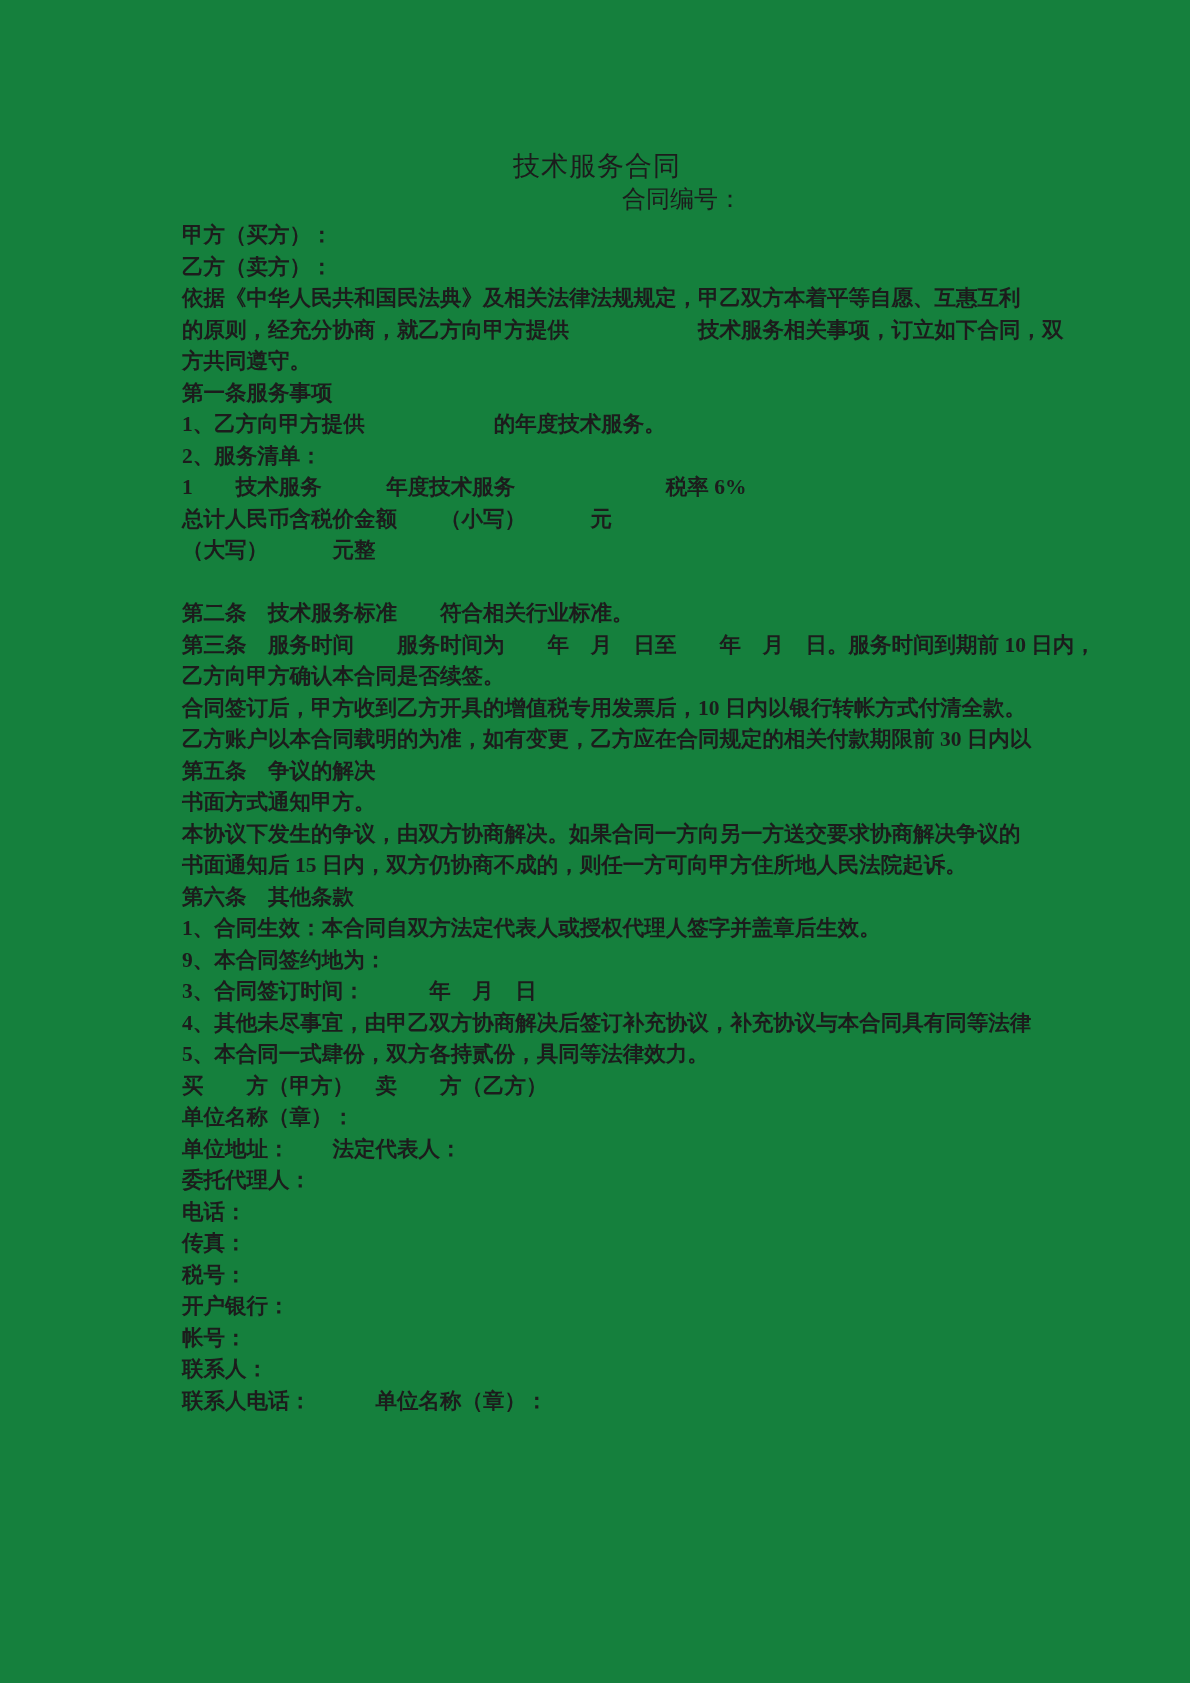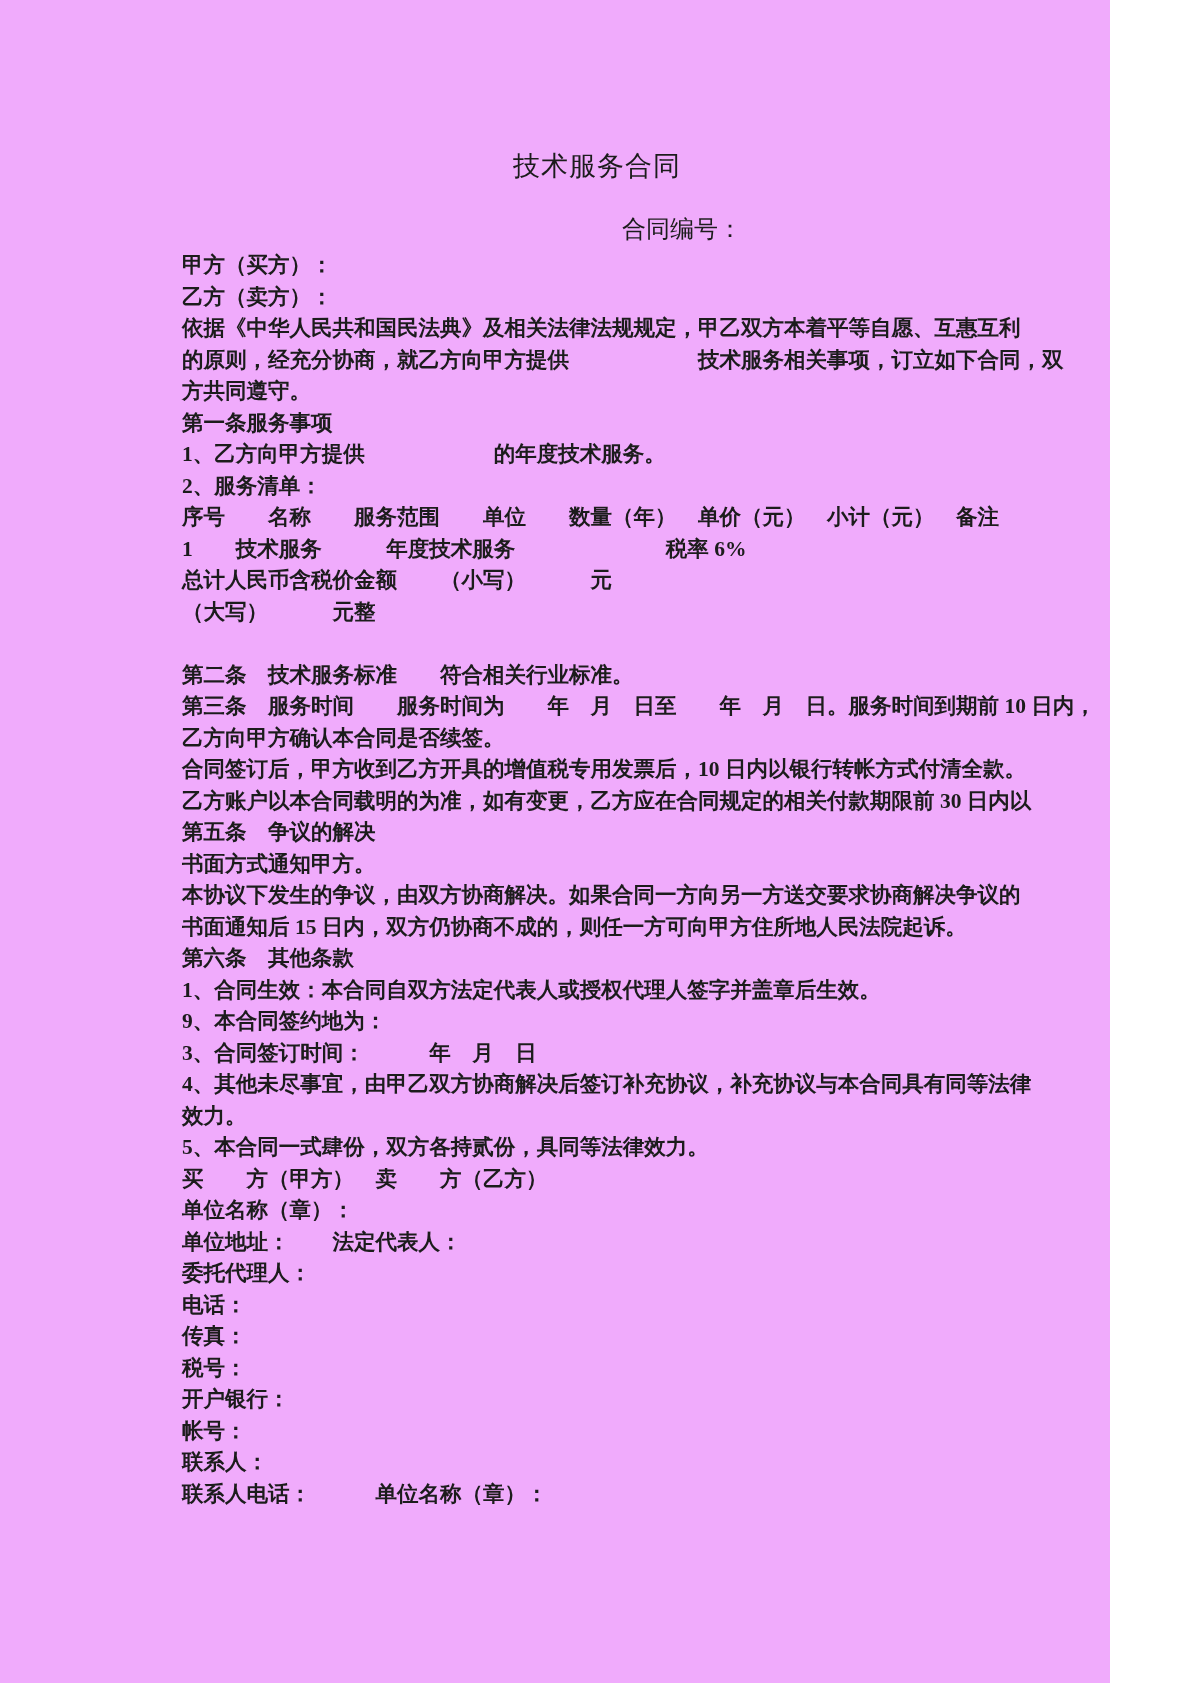--- a/index.html
+++ b/index.html
@@ -2,46 +2,44 @@
 <html><head>
 <meta charset="utf-8">
 <style>
   html, body {
     margin: 0;
     padding: 0;
     background: #ffffff;
   }
   .page {
     position: relative;
-    width: 1066px;
+    width: 1190px;
     height: 1683px;
-    background: #f0abfc;
+    background: #15803d;
     font-family: "Liberation Serif", "DejaVu Serif", serif;
     color: #1c1c1c;
     overflow: hidden;
-    padding-left: 44px;
   }
   .content {
     position: absolute;
     left: 182px;
     top: 148px;
     width: 920px;
   }
   .title {
     margin: 0;
     width: 830px;
     text-align: center;
     font-size: 27px;
     font-weight: normal;
     line-height: 36px;
     letter-spacing: 1px;
     white-space: pre;
   }
   .contract-no {
-    margin-top: 30px;
     padding-left: 440px;
     font-size: 24px;
     line-height: 30px;
     white-space: pre;
   }
   .body-text {
     margin-top: 6px;
     font-size: 21.5px;
     line-height: 31.5px;
   }
@@ -60,40 +58,38 @@
     <div class="contract-no">合同编号：</div>
     <div class="body-text">
       <div class="line">甲方（买方）：</div>
       <div class="line">乙方（卖方）：</div>
       <div class="line">依据《中华人民共和国民法典》及相关法律法规规定，甲乙双方本着平等自愿、互惠互利</div>
       <div class="line">的原则，经充分协商，就乙方向甲方提供　　　　　　技术服务相关事项，订立如下合同，双</div>
       <div class="line">方共同遵守。</div>
       <div class="line">第一条服务事项</div>
       <div class="line">1、乙方向甲方提供　　　　　　的年度技术服务。</div>
       <div class="line">2、服务清单：</div>
-      <div class="line">序号　　名称　　服务范围　　单位　　数量（年）　单价（元）　小计（元）　备注</div>
       <div class="line">1　　技术服务　　　年度技术服务　　　　　　　税率 6%</div>
       <div class="line">总计人民币含税价金额　　（小写）　　　元</div>
       <div class="line">（大写）　　　元整</div>
       <div class="line"></div>
       <div class="line">第二条　技术服务标准　　符合相关行业标准。</div>
       <div class="line">第三条　服务时间　　服务时间为　　年　月　日至　　年　月　日。服务时间到期前 10 日内，</div>
       <div class="line">乙方向甲方确认本合同是否续签。</div>
       <div class="line">合同签订后，甲方收到乙方开具的增值税专用发票后，10 日内以银行转帐方式付清全款。</div>
       <div class="line">乙方账户以本合同载明的为准，如有变更，乙方应在合同规定的相关付款期限前 30 日内以</div>
       <div class="line">第五条　争议的解决</div>
       <div class="line">书面方式通知甲方。</div>
       <div class="line">本协议下发生的争议，由双方协商解决。如果合同一方向另一方送交要求协商解决争议的</div>
       <div class="line">书面通知后 15 日内，双方仍协商不成的，则任一方可向甲方住所地人民法院起诉。</div>
       <div class="line">第六条　其他条款</div>
       <div class="line">1、合同生效：本合同自双方法定代表人或授权代理人签字并盖章后生效。</div>
       <div class="line">9、本合同签约地为：</div>
       <div class="line">3、合同签订时间：　　　年　月　日</div>
       <div class="line">4、其他未尽事宜，由甲乙双方协商解决后签订补充协议，补充协议与本合同具有同等法律</div>
-      <div class="line">效力。</div>
       <div class="line">5、本合同一式肆份，双方各持贰份，具同等法律效力。</div>
       <div class="line">买　　方（甲方）　卖　　方（乙方）</div>
       <div class="line">单位名称（章）：</div>
       <div class="line">单位地址：　　法定代表人：</div>
       <div class="line">委托代理人：</div>
       <div class="line">电话：</div>
       <div class="line">传真：</div>
       <div class="line">税号：</div>
       <div class="line">开户银行：</div>
       <div class="line">帐号：</div>

